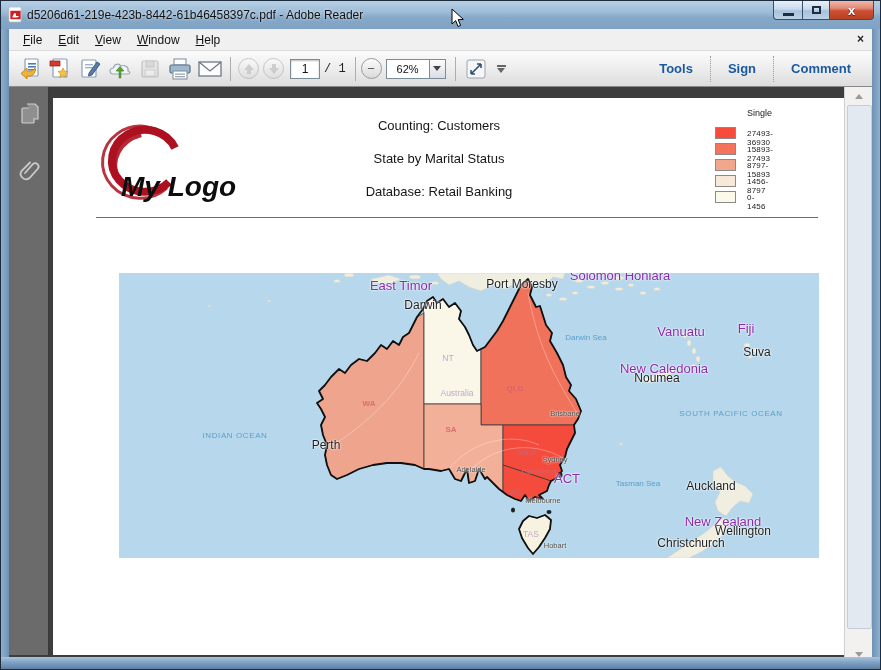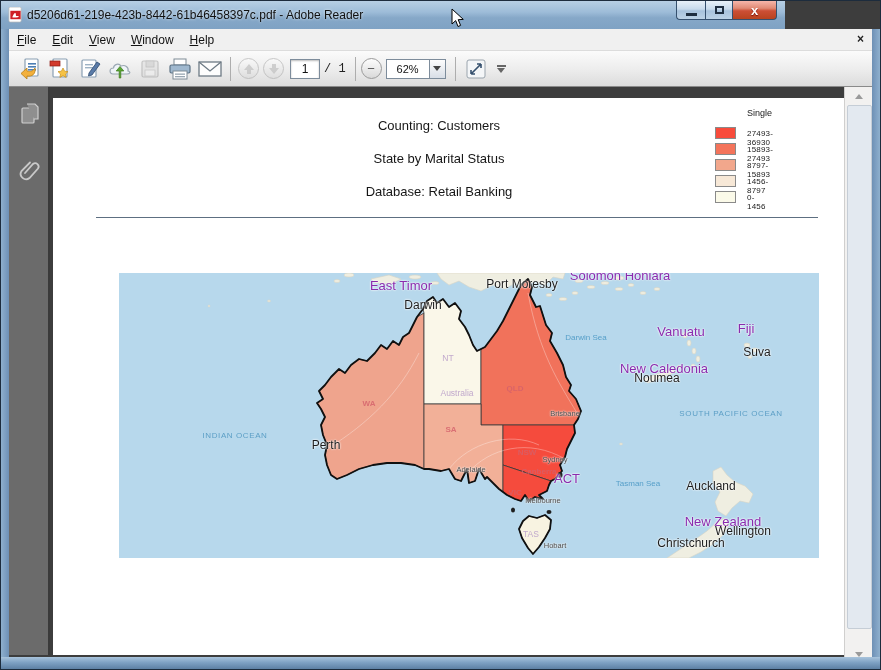--- a/index.html
+++ b/index.html
@@ -1,19 +1,19 @@
 <!DOCTYPE html>
 <html><head>
 <meta charset="utf-8">
 <style>
   html,body{margin:0;padding:0;background:#222;}
   #win{position:relative;width:881px;height:670px;font-family:"Liberation Sans",sans-serif;
        background:#3d3d3d;overflow:hidden;box-sizing:border-box;border:1px solid #1d2c3d;}
   
-  .titlebar{position:absolute;left:0;top:0;width:784px;height:28px;
+  .titlebar{position:absolute;left:0;top:0;width:881px;height:28px;
     background:linear-gradient(180deg,#b7cfe4 0%,#9dbcd8 40%,#86a8c8 60%,#7fa2c4 100%);}
   .title-text{position:absolute;left:26px;top:7px;font-size:12px;color:#101010;
     text-shadow:0 0 3px rgba(255,255,255,.8);}
   .pdf-icon{position:absolute;left:7px;top:6px;width:15px;height:16px;}
   .winbtns{position:absolute;right:8px;top:0;display:flex;}
   .wbtn{height:19px;border:1px solid #35506e;border-top:none;box-sizing:border-box;
     display:flex;align-items:center;justify-content:center;
     background:linear-gradient(180deg,#e8f1f9 0%,#c8dbec 45%,#a7c2dc 55%,#bcd2e6 100%);}
   .wbtn.min{width:29px;border-radius:0 0 0 4px;border-right:none;}
   .wbtn.max{width:28px;}
@@ -22,21 +22,21 @@
     background:linear-gradient(180deg,#f6b6aa 0%,#e08a75 40%,#cc4f35 55%,#b8431f 100%);}
   .min-glyph{width:11px;height:3px;background:#1e2e40;margin-top:8px;}
   .max-glyph{width:9px;height:8px;border:2px solid #1e2e40;box-sizing:border-box;}
   .border-l,.border-r{position:absolute;top:28px;width:8px;height:630px;
     background:linear-gradient(90deg,#8fb0cd,#7b9dc0 60%,#6e90b4);}
   .border-l{left:0;} .border-r{right:0;background:linear-gradient(90deg,#6e90b4,#7b9dc0 40%,#8fb0cd);}
   .border-b{position:absolute;left:0;bottom:0;width:881px;height:12px;
     background:linear-gradient(180deg,#a9c4dc 0%,#7fa2c4 45%,#5d80a4 100%);}
   
   .menubar{position:absolute;left:8px;top:28px;width:865px;height:22px;background:#f0f0f0;
-    border-bottom:1px solid #dcdcdc;display:flex;align-items:center;box-sizing:border-box;}
+    border-bottom:1px solid #dcdcdc;display:flex;align-items:center;padding-left:6px;box-sizing:border-box;}
   .menu-item{font-size:12px;color:#111;padding:3px 8px;cursor:default;}
   .menu-item::first-letter{text-decoration:underline;}
   .menu-close{position:absolute;right:10px;top:3px;font-size:12px;font-weight:bold;color:#222;}
   
   .toolbar{position:absolute;left:8px;top:50px;width:865px;height:36px;
     background:linear-gradient(180deg,#fbfbfb 0%,#ececec 55%,#dcdcdc 100%);
     border-bottom:1px solid #8a8a8a;display:flex;align-items:center;padding:0 6px;box-sizing:border-box;}
   .tb-icon{width:30px;height:28px;display:flex;align-items:center;justify-content:center;border-radius:3px;}
   .tb-sep{width:1px;height:24px;background:#adadad;margin:0 5px;}
   .pagebox{width:28px;height:18px;background:#fff;border:1px solid #7d8c9b;box-shadow:inset 0 1px 2px #bbb;
@@ -206,39 +206,54 @@
     <div class="tb-icon">
       <svg width="22" height="22" viewBox="0 0 22 22">
         <rect x="2" y="2" width="18" height="18" rx="2" fill="#f4f6f8" stroke="#9aa4ad" stroke-width="1"></rect>
         <path d="M6 16 L16 6 M6 16 l4 0 M6 16 l0 -4 M16 6 l-4 0 M16 6 l0 4" stroke="#35506e" stroke-width="1.6" fill="none"></path>
       </svg>
     </div>
     <div class="chev">
       <div style="width:9px;height:2px;background:#666;margin-bottom:1px;"></div>
       <div class="tri down" style="border-top-color:#666;"></div>
     </div>
+    <div class="tsc-wrap">
+        <div class="tsc-btn">Tools</div>
+        <div class="tsc-btn">Sign</div>
+        <div class="tsc-btn">Comment</div>
+      </div>
   </div>
 
   <div class="sidebar">
     <div class="side-icon">
       <svg width="22" height="24" viewBox="0 0 22 24">
         <rect x="3" y="6" width="12" height="15" rx="1" fill="#8f8f8f" stroke="#cfcfcf" stroke-width="1.2"></rect>
         <path d="M8 2 L16 2 L19 5 L19 17 L15 17" fill="#8f8f8f" stroke="#cfcfcf" stroke-width="1.2"></path>
       </svg>
     </div>
     <div class="side-icon" style="margin-top:22px;">
       <svg width="24" height="26" viewBox="0 0 24 26">
         <path d="M7 16 L15 7 a3.4 3.4 0 0 1 5 4.5 L11.5 21 a5.4 5.4 0 0 1 -8 -7 L12 5.5" fill="none" stroke="#c9c9c9" stroke-width="1.8" stroke-linecap="round"></path>
       </svg>
     </div>
   </div>
 
   <div class="canvas">
     <div class="page">
 
+      <div class="logo">
+        <svg width="170" height="92" viewBox="0 0 170 92">
+          <g fill="none" stroke="#ad1120">
+            <path d="M78 28 A33 31 0 1 0 72 62" stroke-width="8"></path>
+            <path d="M75 22 A38 36 0 1 0 70 68" stroke-width="3" opacity=".85"></path>
+            <path d="M20 58 C12 40 22 20 44 14" stroke-width="6" opacity=".9"></path>
+          </g>
+          <text x="24" y="76" font-family="Liberation Sans, sans-serif" font-size="28" font-weight="bold" font-style="italic" fill="#0d0d0d" id="logoText">My Logo</text>
+        </svg>
+      </div>
 
       <div class="doc-title-block">
           <div class="doc-title-line">Counting: Customers</div>
           <div class="doc-title-line">State by Marital Status</div>
           <div class="doc-title-line">Database: Retail Banking</div>
         </div>
 
       <div class="legend">
         <div class="legend-title">Single</div>
       <div class="legend-row" style="top: 25px;">

